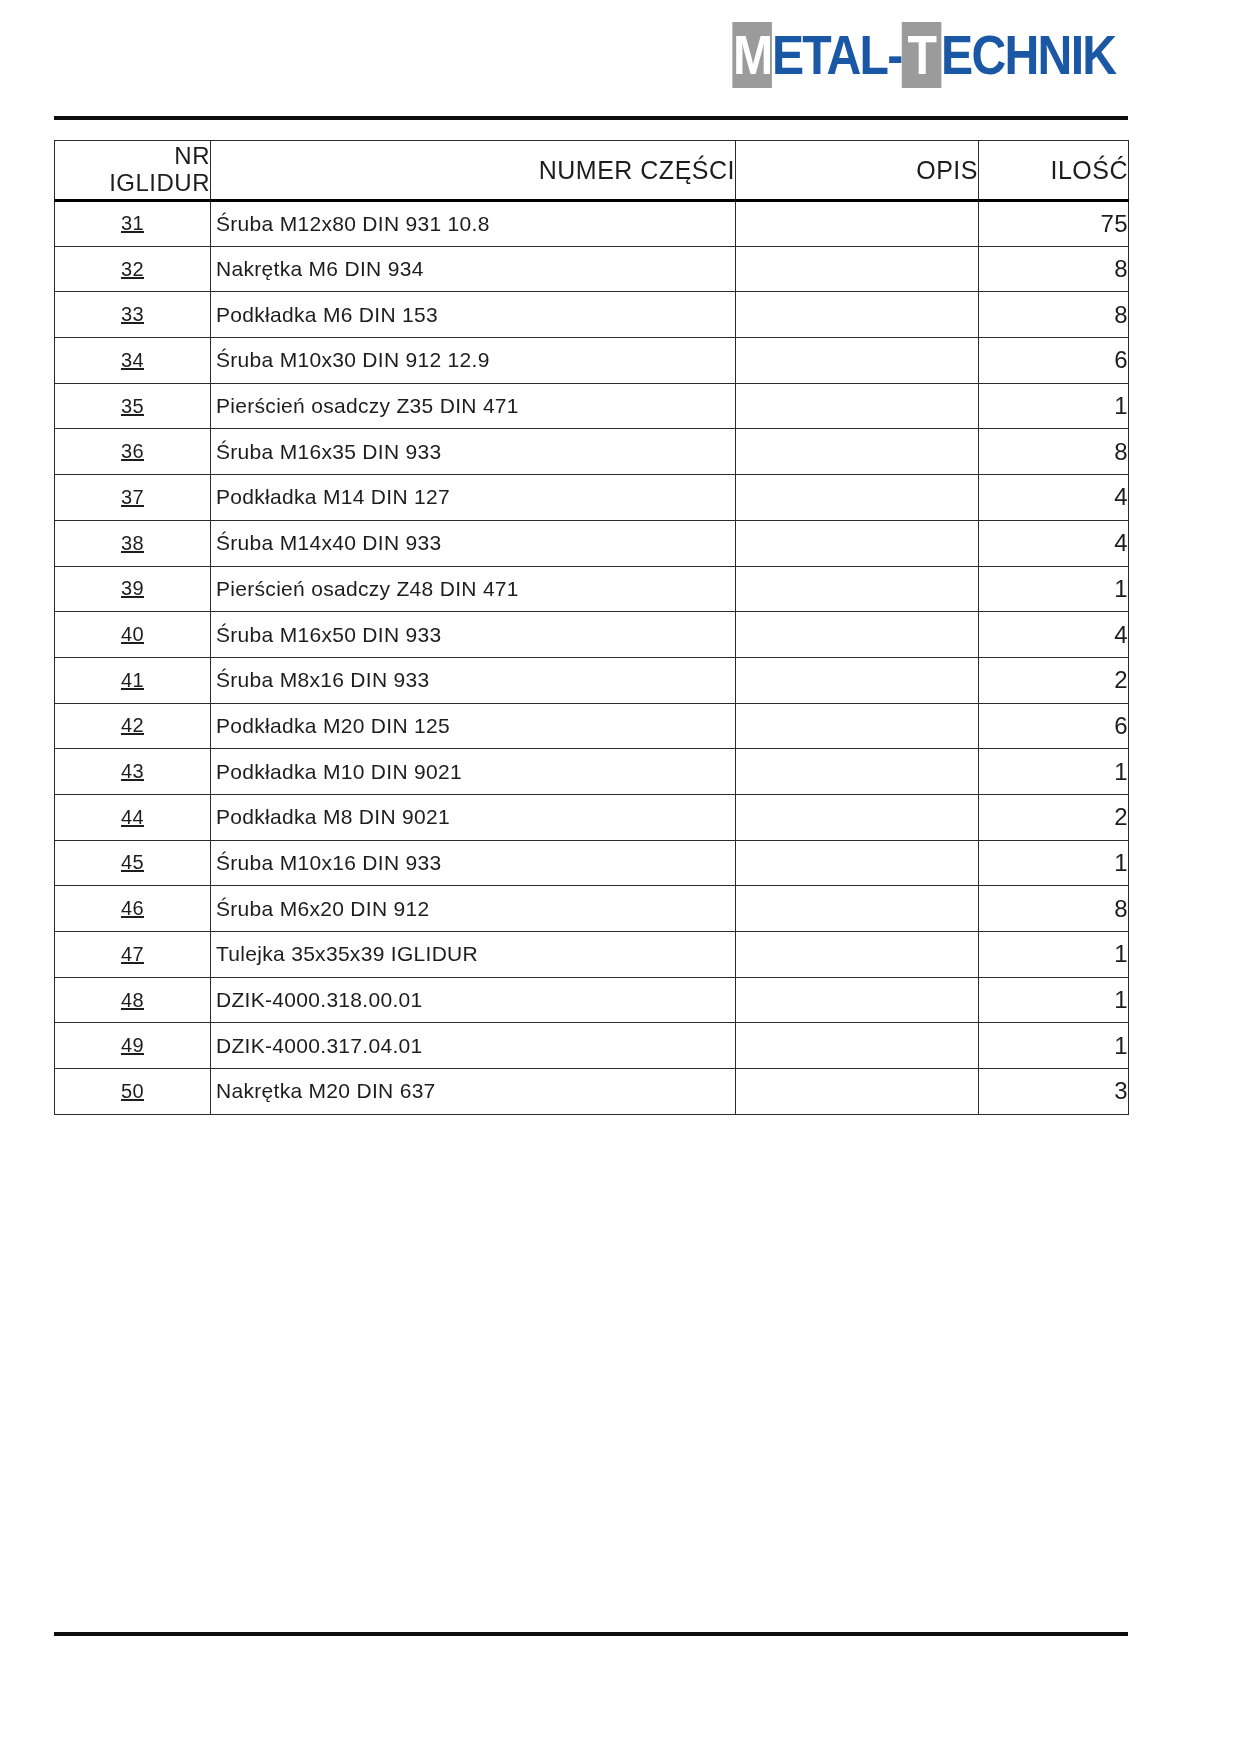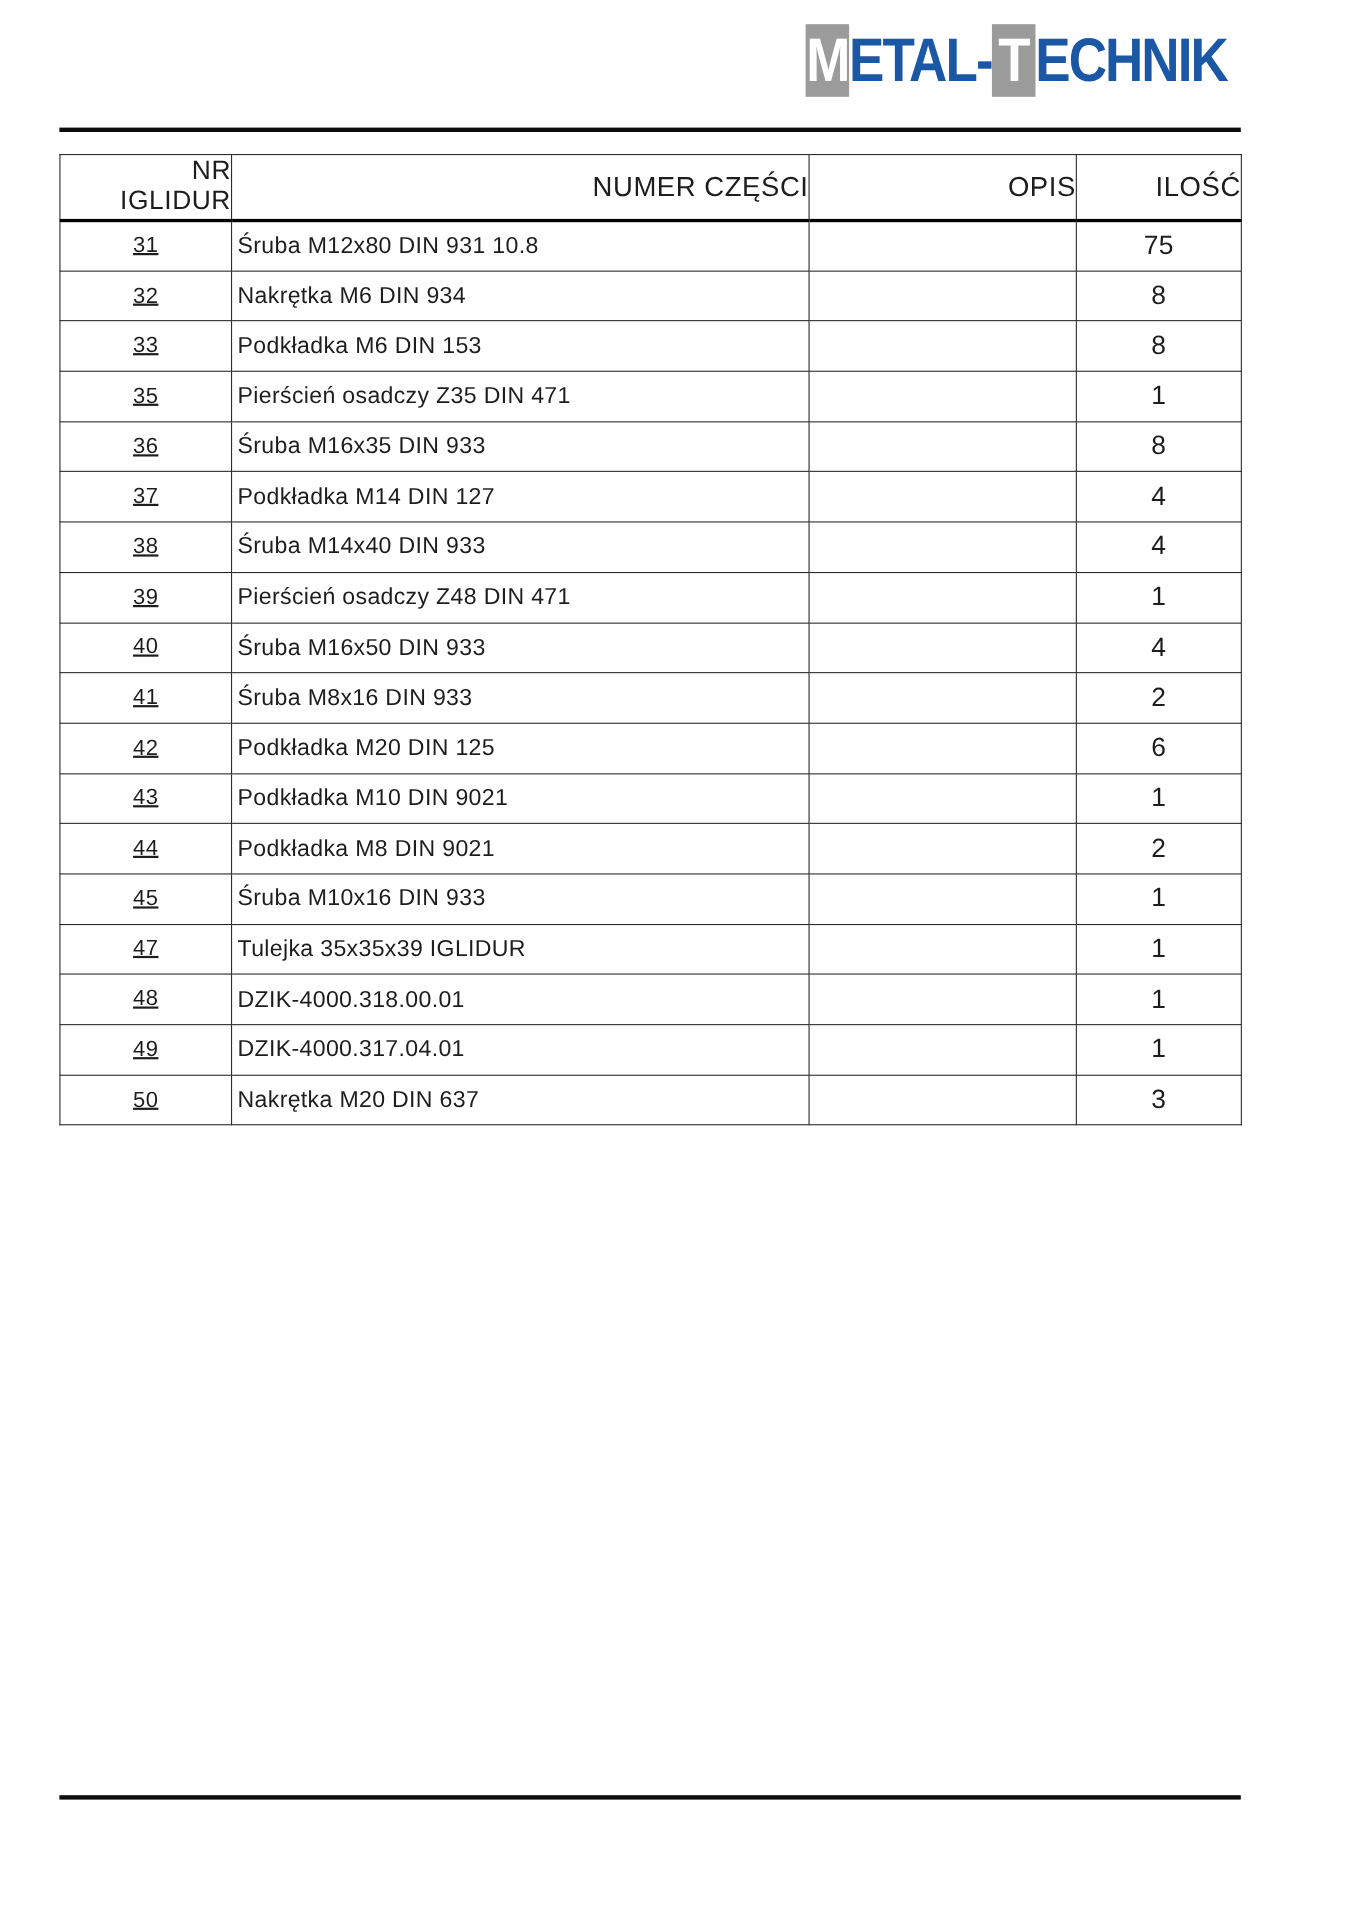--- a/index.html
+++ b/index.html
@@ -87,21 +87,21 @@
   th .hdr-line { display: block; line-height: 1.12; font-size: 24px; }
 
   table.parts td {
     height: 45.7px;
     vertical-align: middle;
     background: #ffffff;
   }
   td.c-nr   { text-align: center; font-size: 20px; letter-spacing: 0.4px; text-decoration: underline; }
   td.c-part { text-align: left; padding-left: 5px; font-size: 21px; letter-spacing: 0.3px; margin-top: 23px; }
   td.c-opis { }
-  td.c-qty  { text-align: center; font-size: 24px; letter-spacing: 0.4px; }
+  td.c-qty  { text-align: right; font-size: 24px; letter-spacing: 0.4px; }
 </style>
 </head>
 <body>
 
 <div class="logo">
   <span class="logo-block">
       <span>M</span>
     </span>
   <span class="logo-blue">ETAL-</span>
   <span class="logo-block">
@@ -144,20 +144,26 @@
         <td class="c-opis"></td>
         <td class="c-qty">8</td>
       </tr>
     <tr>
         <td class="c-nr">33</td>
         <td class="c-part">Podkładka M6 DIN 153</td>
         <td class="c-opis"></td>
         <td class="c-qty">8</td>
       </tr>
     <tr>
+        <td class="c-nr">34</td>
+        <td class="c-part">Śruba M10x30 DIN 912 12.9</td>
+        <td class="c-opis"></td>
+        <td class="c-qty">6</td>
+      </tr>
+    <tr>
         <td class="c-nr">35</td>
         <td class="c-part">Pierścień osadczy Z35 DIN 471</td>
         <td class="c-opis"></td>
         <td class="c-qty">1</td>
       </tr>
     <tr>
         <td class="c-nr">36</td>
         <td class="c-part">Śruba M16x35 DIN 933</td>
         <td class="c-opis"></td>
         <td class="c-qty">8</td>
@@ -210,20 +216,26 @@
         <td class="c-opis"></td>
         <td class="c-qty">2</td>
       </tr>
     <tr>
         <td class="c-nr">45</td>
         <td class="c-part">Śruba M10x16 DIN 933</td>
         <td class="c-opis"></td>
         <td class="c-qty">1</td>
       </tr>
     <tr>
+        <td class="c-nr">46</td>
+        <td class="c-part">Śruba M6x20 DIN 912</td>
+        <td class="c-opis"></td>
+        <td class="c-qty">8</td>
+      </tr>
+    <tr>
         <td class="c-nr">47</td>
         <td class="c-part">Tulejka 35x35x39 IGLIDUR</td>
         <td class="c-opis"></td>
         <td class="c-qty">1</td>
       </tr>
     <tr>
         <td class="c-nr">48</td>
         <td class="c-part">DZIK-4000.318.00.01</td>
         <td class="c-opis"></td>
         <td class="c-qty">1</td>

